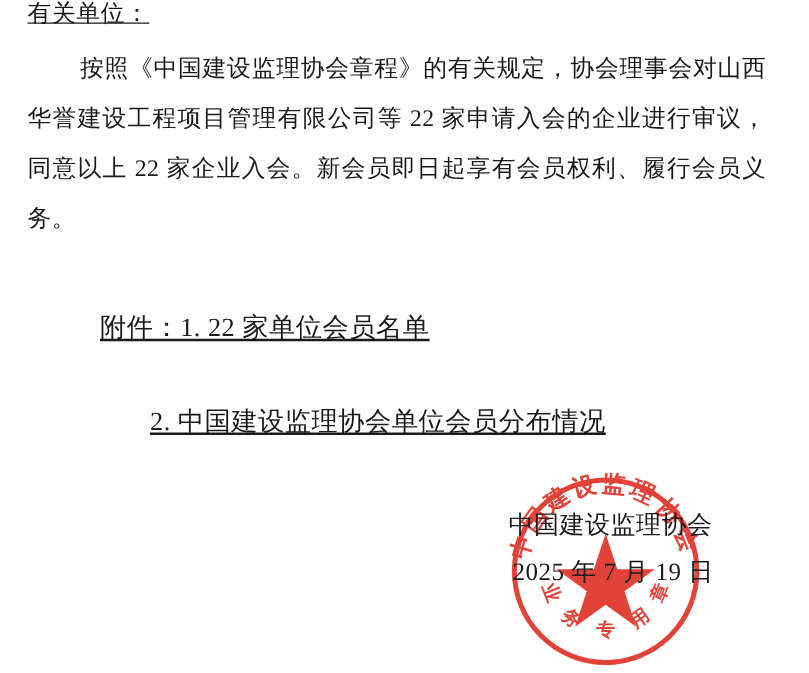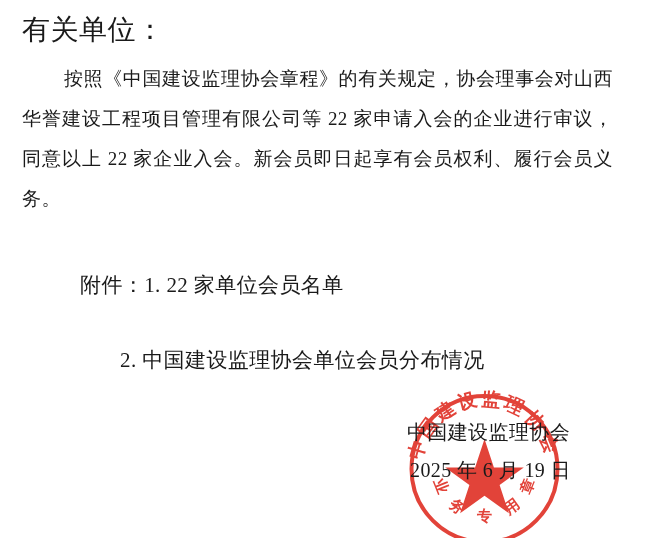--- a/index.html
+++ b/index.html
@@ -16,39 +16,41 @@
     position: relative;
   }
   .page {
     position: relative;
     width: 647px;
     height: 538px;
     box-sizing: border-box;
     padding: 0 34px 0 22px;
   }
   .salutation {
-    font-size: 28px;
+    font-size: 19px;
     line-height: 1.25;
-    margin-top: 12px;
+    margin-top: 0;
     letter-spacing: 0.5px;
+    text-decoration: underline;
   }
   .body-par {
     font-size: 19px;
     line-height: 40px;
     margin-top: 12px;
     text-align: justify;
     text-justify: inter-ideograph;
     text-indent: 42px;
     letter-spacing: 0.4px;
   }
   .attachments {
     margin-top: 46px;
     font-size: 21px;
     line-height: 40px;
     letter-spacing: 0.4px;
+    text-decoration: underline;
   }
   .att-line {
     padding-left: 58px;
     white-space: nowrap;
   }
   .att-line.first {
     padding-left: 58px;
   }
   .att-line.second {
     padding-left: 98px;
@@ -101,21 +103,21 @@
 
   <div class="body-par">按照《中国建设监理协会章程》的有关规定，协会理事会对山西华誉建设工程项目管理有限公司等 22 家申请入会的企业进行审议，同意以上 22 家企业入会。新会员即日起享有会员权利、履行会员义务。</div>
 
   <div class="attachments">
     <div class="att-line first">附件：1. 22 家单位会员名单</div>
     <div class="att-line second">2. 中国建设监理协会单位会员分布情况</div>
   </div>
 
   <div class="signature-block">
     <div class="sig-org">中国建设监理协会</div>
-    <div class="sig-date">2025 年 6 月 19 日</div>
+    <div class="sig-date">2025 年 7 月 19 日</div>
   </div>
 
   <div class="seal">
     <svg width="167" height="167" viewBox="0 0 167 167" xmlns="http://www.w3.org/2000/svg">
       <defs>
         <path id="arcTop" d="M 20 86 A 63.5 63.5 0 0 1 147 86" fill="none"></path>
         <path id="arcBottom" d="M 32 86 A 51 51 0 0 0 135 86" fill="none"></path>
       </defs>
       <circle cx="83.5" cy="86" r="73" fill="none" stroke="#e0352b" stroke-width="4"></circle>
 

